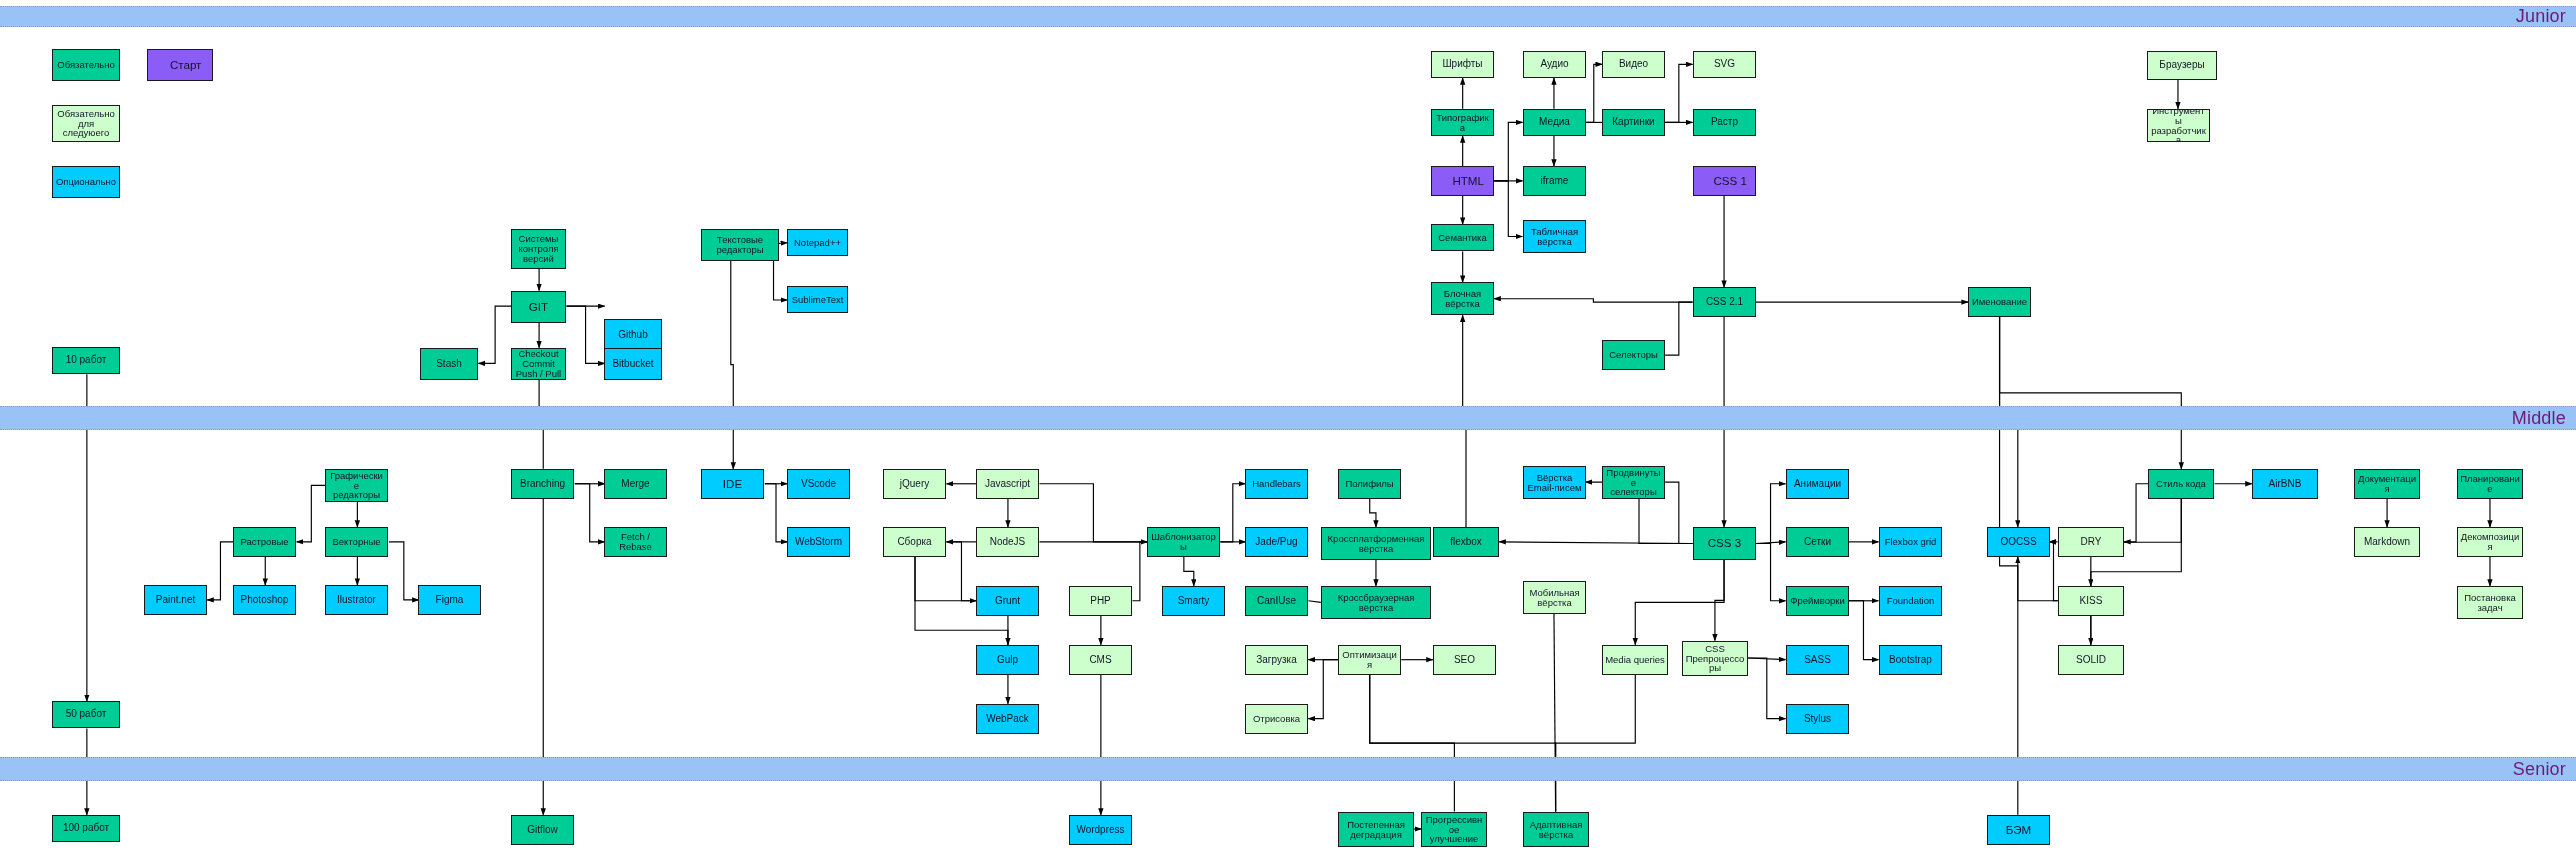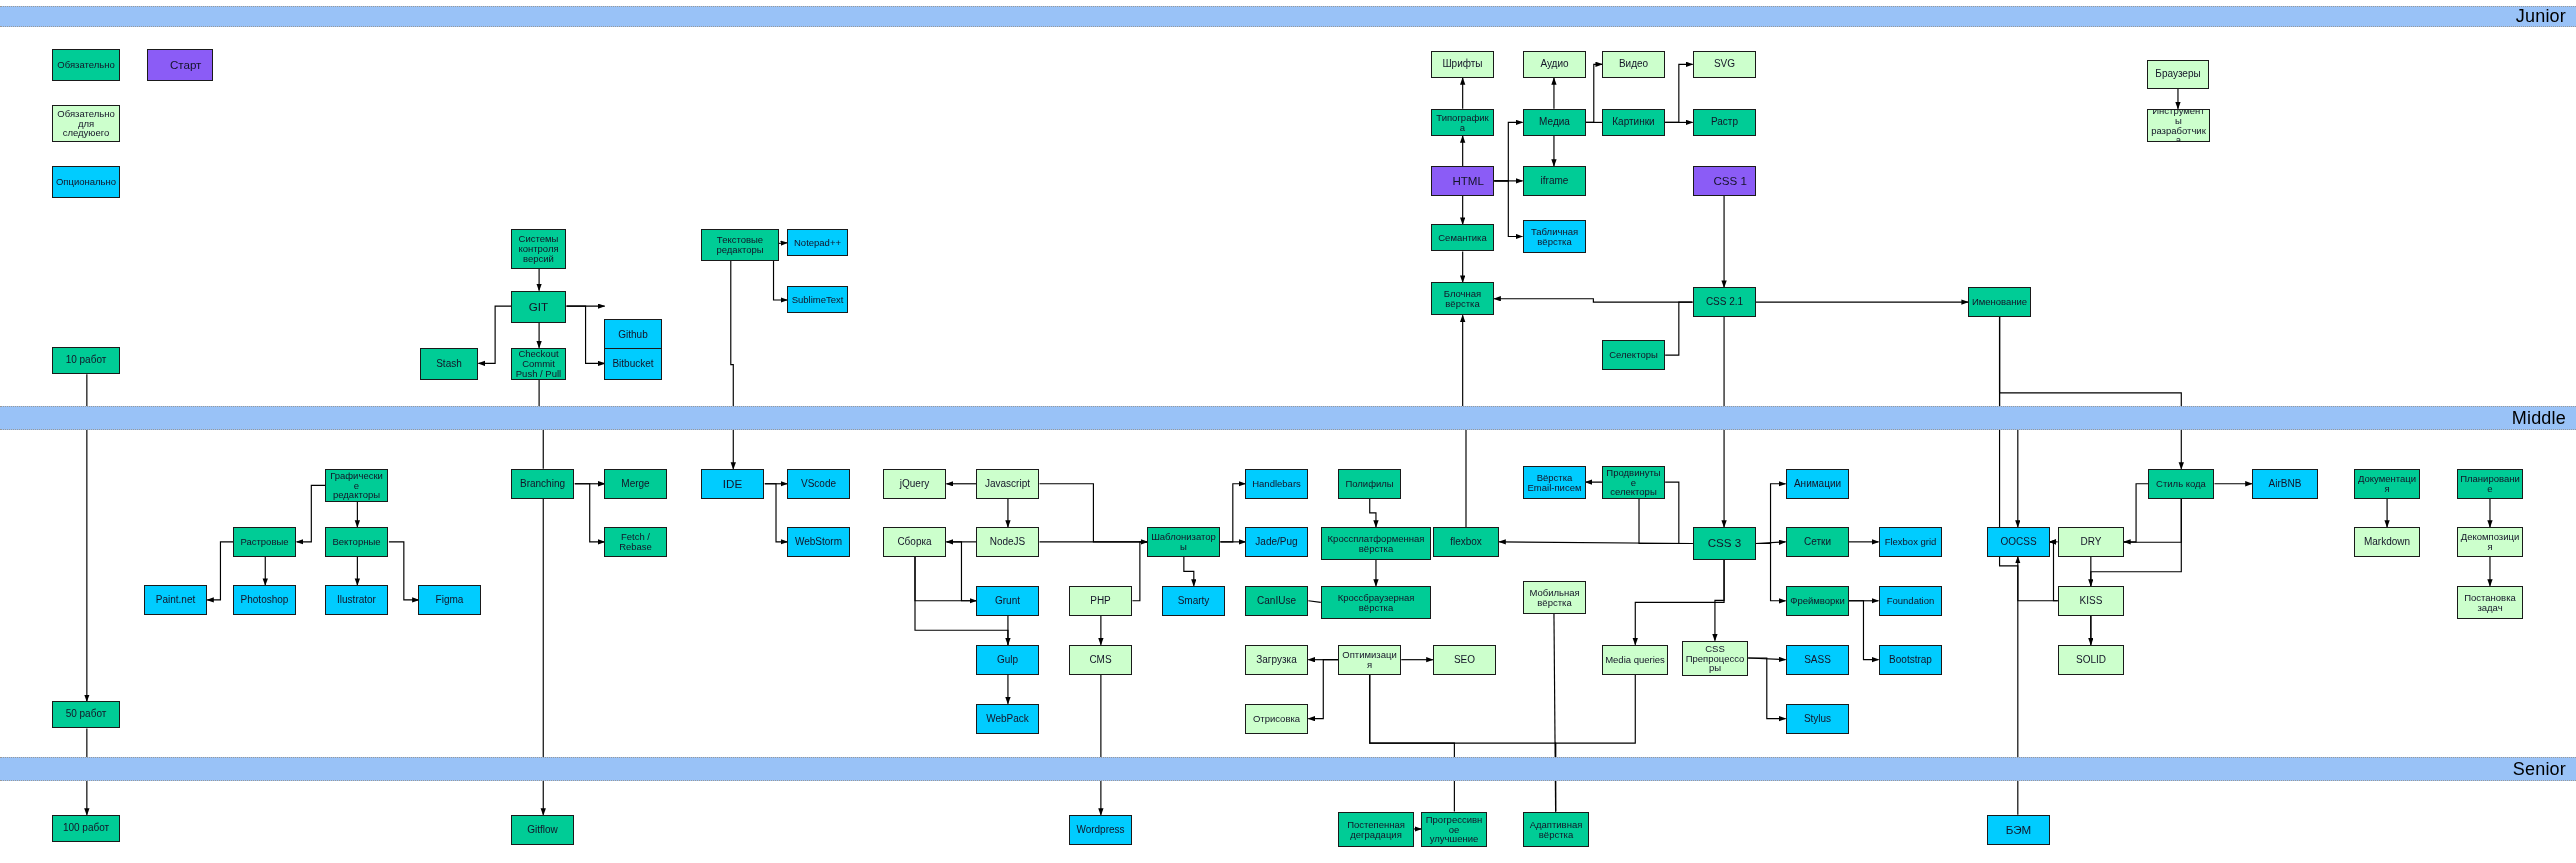--- a/index.html
+++ b/index.html
@@ -28,21 +28,21 @@
     width: 2576px;
     background: #99c2f7;
     border-top: 1.7px dotted #9a9a9a;
     border-bottom: 1.7px dotted #9a9a9a;
     z-index: 2;
     display: flex;
     align-items: center;
     justify-content: flex-end;
   }
   .band .band-label {
-    color: #000000;
+    color: #701a75;
     font-size: 18px;
     padding-right: 10px;
     letter-spacing: 0.2px;
   }
   .node {
     position: absolute;
     border: 1.3px solid #1a1a1a;
     display: flex;
     align-items: center;
     justify-content: center;
@@ -217,21 +217,21 @@
       <div class="node c-req small" style="left: 1523px; top: 166px; width: 63px; height: 30px;">iframe</div>
       <div class="node c-start" style="left: 1693px; top: 166px; width: 63px; height: 30px; text-align: right;">CSS 1</div>
       <div class="node c-req tiny" style="left: 1431px; top: 224px; width: 63px; height: 27px;">Семантика</div>
       <div class="node c-opt tiny" style="left: 1523px; top: 220px; width: 63px; height: 33px;">Табличная
 вёрстка</div>
       <div class="node c-req tiny" style="left: 1431px; top: 282px; width: 63px; height: 33px;">Блочная
 вёрстка</div>
       <div class="node c-req small" style="left: 1693px; top: 287px; width: 63px; height: 30px;">CSS 2.1</div>
       <div class="node c-req tiny" style="left: 1968px; top: 287px; width: 63px; height: 30px;">Именование</div>
       <div class="node c-req tiny" style="left: 1602px; top: 340px; width: 63px; height: 30px;">Селекторы</div>
-      <div class="node c-next small" style="left: 2147px; top: 60px; width: 62px; height: 29px;">Браузеры</div>
+      <div class="node c-next small" style="left: 2147px; top: 51px; width: 70px; height: 29px;">Браузеры</div>
       <div class="node c-next tiny" style="left: 2147px; top: 109px; width: 63px; height: 33px;">Инструменты
 разработчика</div>
       <div class="node c-req tiny" style="left: 325px; top: 469px; width: 63px; height: 33px;">Графические
 редакторы</div>
       <div class="node c-req tiny" style="left: 233px; top: 527px; width: 63px; height: 30px;">Растровые</div>
       <div class="node c-req tiny" style="left: 325px; top: 527px; width: 63px; height: 30px;">Векторные</div>
       <div class="node c-opt small" style="left: 144px; top: 585px; width: 63px; height: 30px;">Paint.net</div>
       <div class="node c-opt small" style="left: 233px; top: 585px; width: 63px; height: 30px;">Photoshop</div>
       <div class="node c-opt small" style="left: 325px; top: 585px; width: 63px; height: 30px;">Ilustrator</div>
       <div class="node c-opt small" style="left: 418px; top: 585px; width: 63px; height: 30px;">Figma</div>

